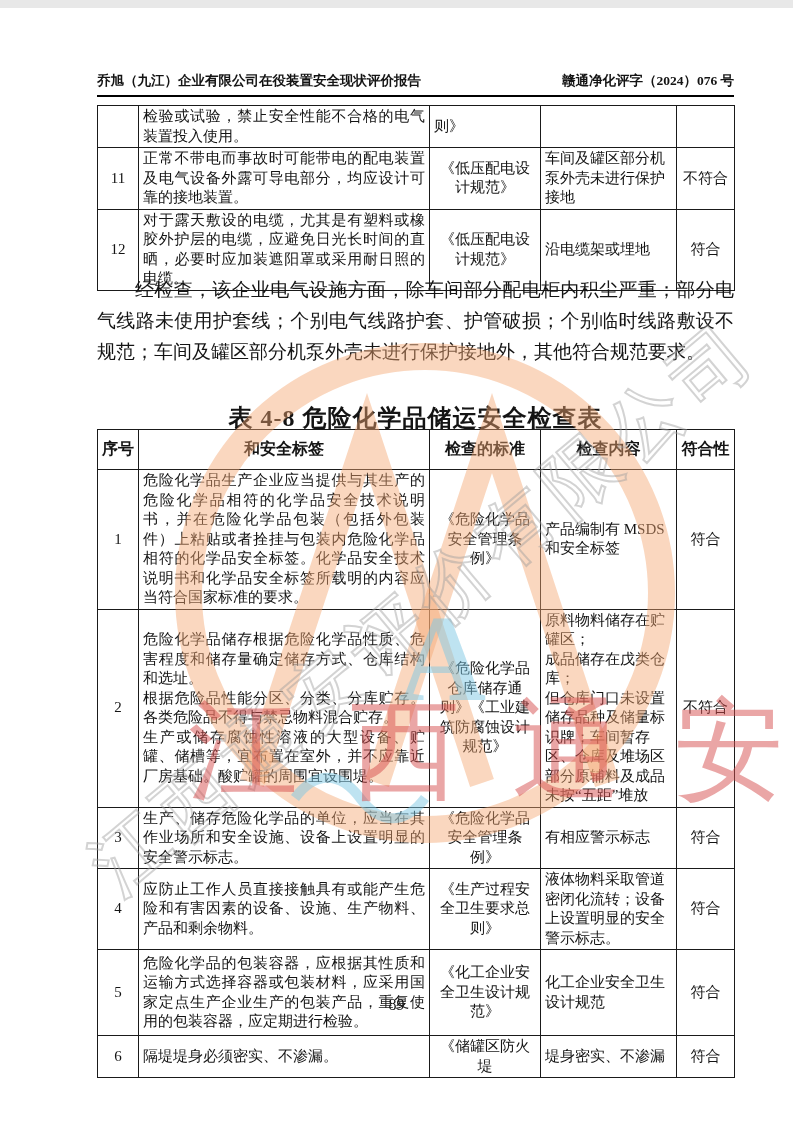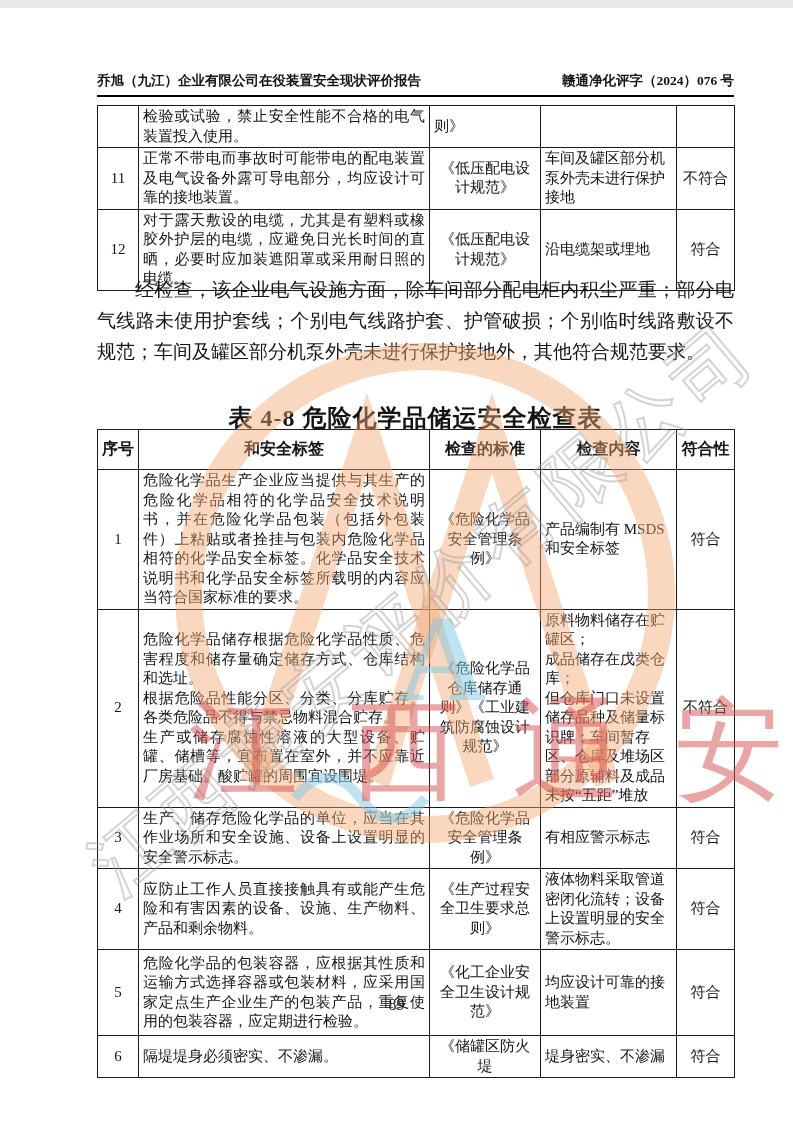--- a/index.html
+++ b/index.html
@@ -160,21 +160,21 @@
       <td class="c-no">4</td>
       <td class="c-content">应防止工作人员直接接触具有或能产生危险和有害因素的设备、设施、生产物料、产品和剩余物料。</td>
       <td class="c-std">《生产过程安全卫生要求总则》</td>
       <td class="c-res">液体物料采取管道密闭化流转；设备上设置明显的安全警示标志。</td>
       <td class="c-fit">符合</td>
     </tr>
     <tr style="height:86px">
       <td class="c-no">5</td>
       <td class="c-content">危险化学品的包装容器，应根据其性质和运输方式选择容器或包装材料，应采用国家定点生产企业生产的包装产品，重复使用的包装容器，应定期进行检验。</td>
       <td class="c-std">《化工企业安全卫生设计规范》</td>
-      <td class="c-res">均应设计可靠的接地装置</td>
+      <td class="c-res">化工企业安全卫生设计规范</td>
       <td class="c-fit">符合</td>
     </tr>
     <tr style="height:22px">
       <td class="c-no">6</td>
       <td class="c-content">隔堤堤身必须密实、不渗漏。</td>
       <td class="c-std">《储罐区防火堤</td>
       <td class="c-res">堤身密实、不渗漏</td>
       <td class="c-fit">符合</td>
     </tr>
   </tbody>

